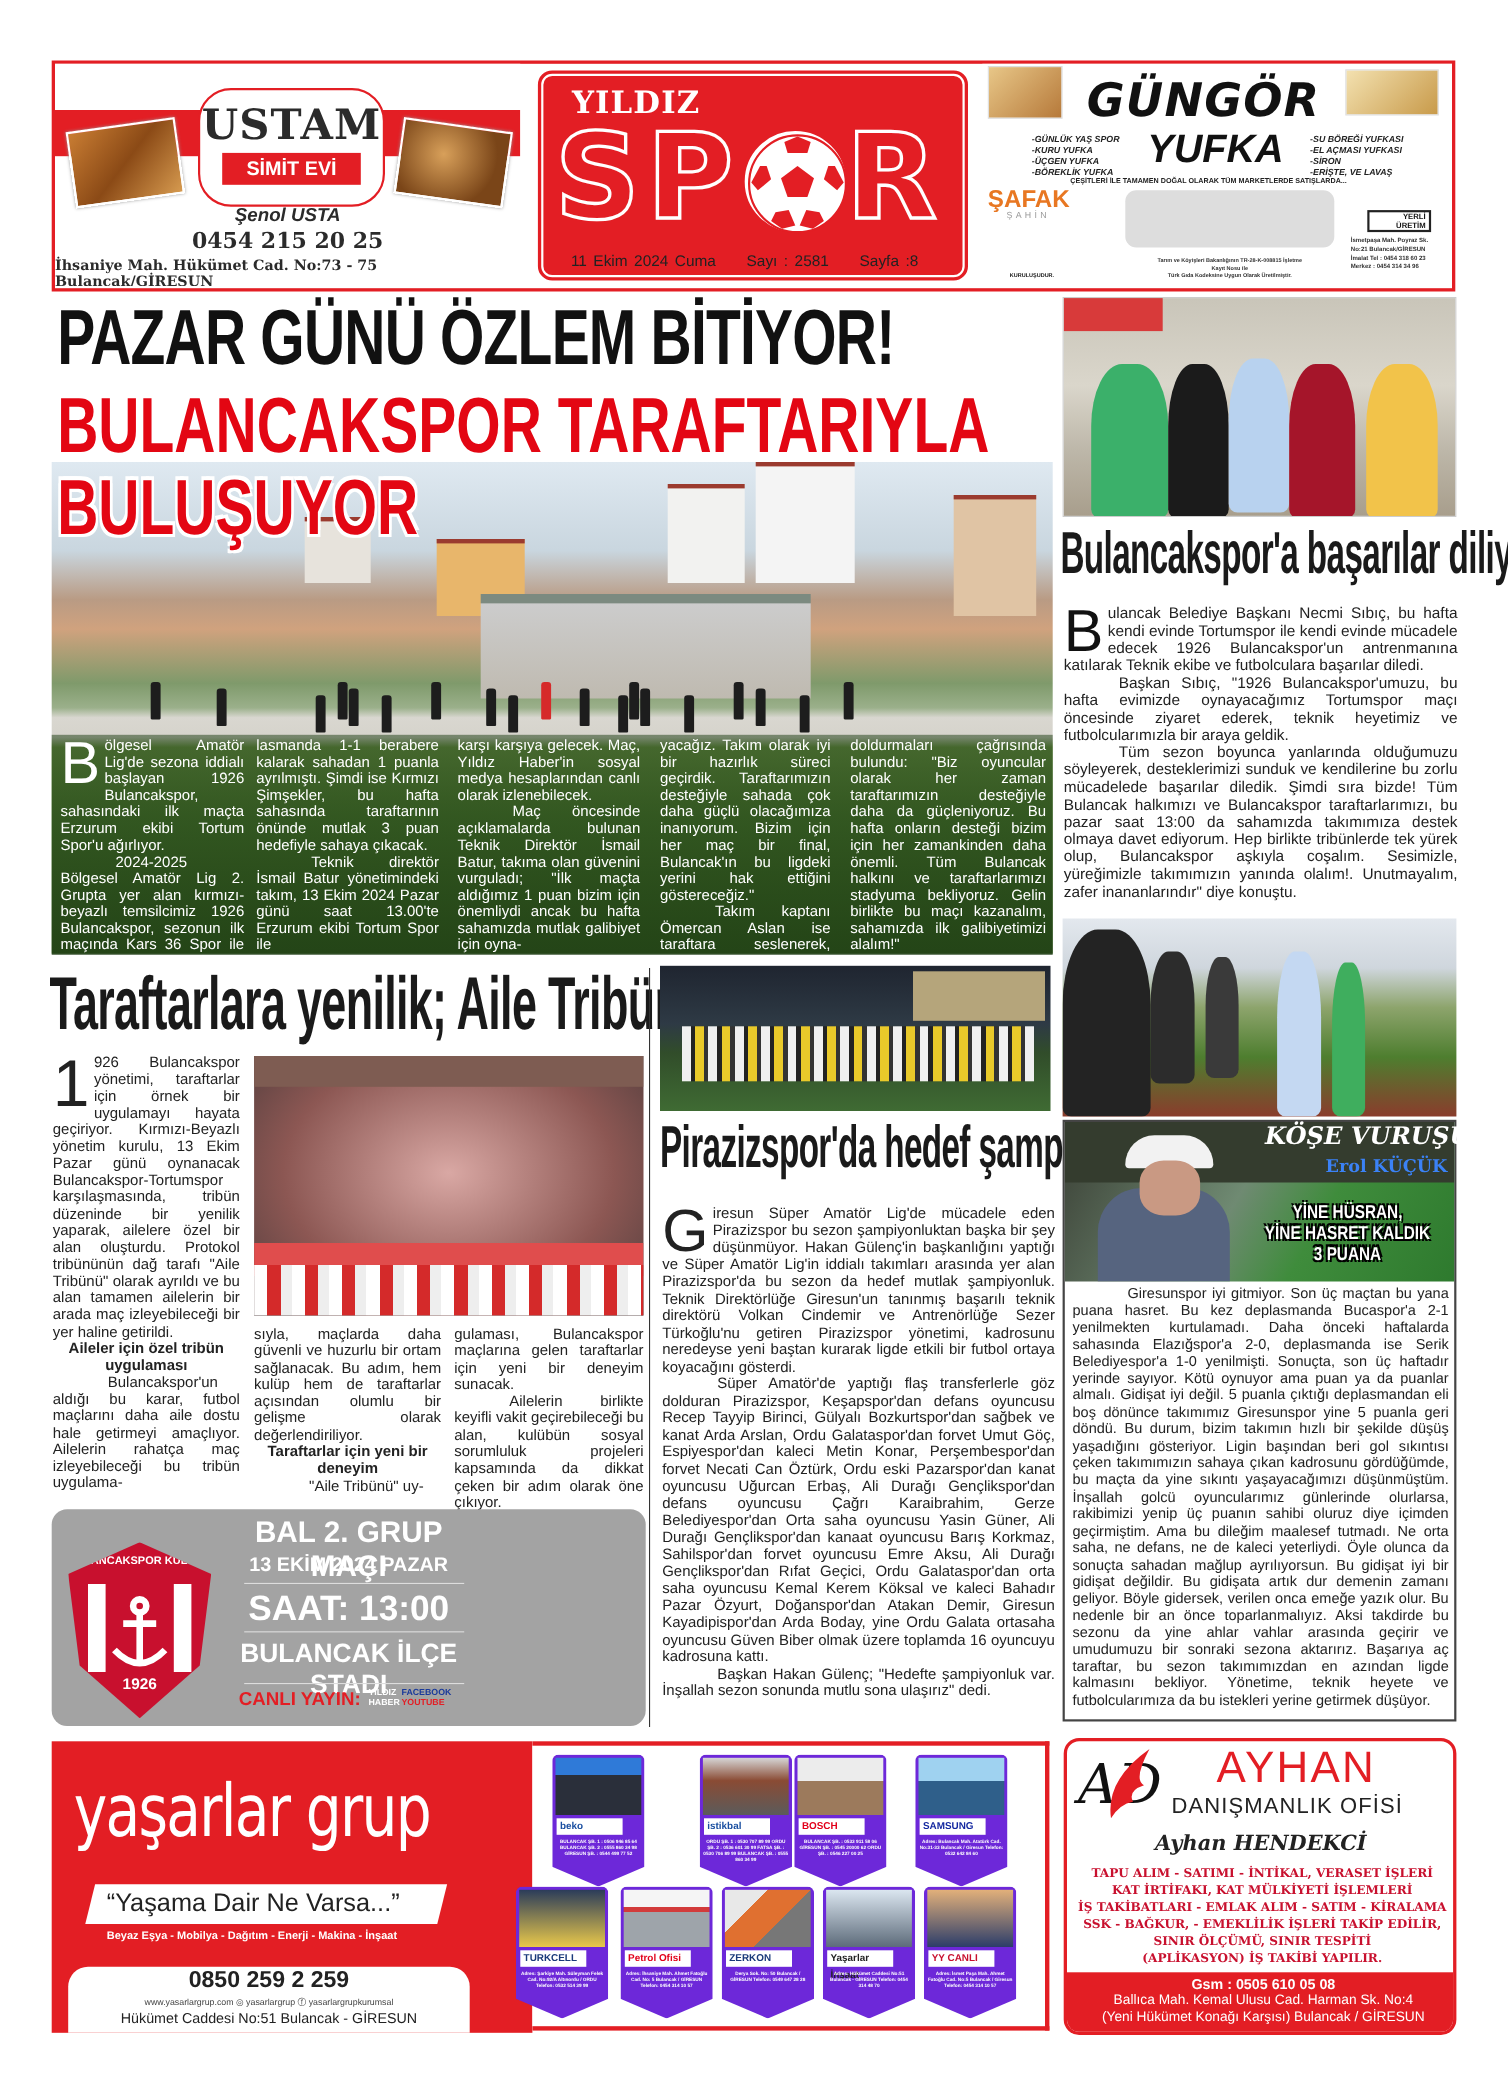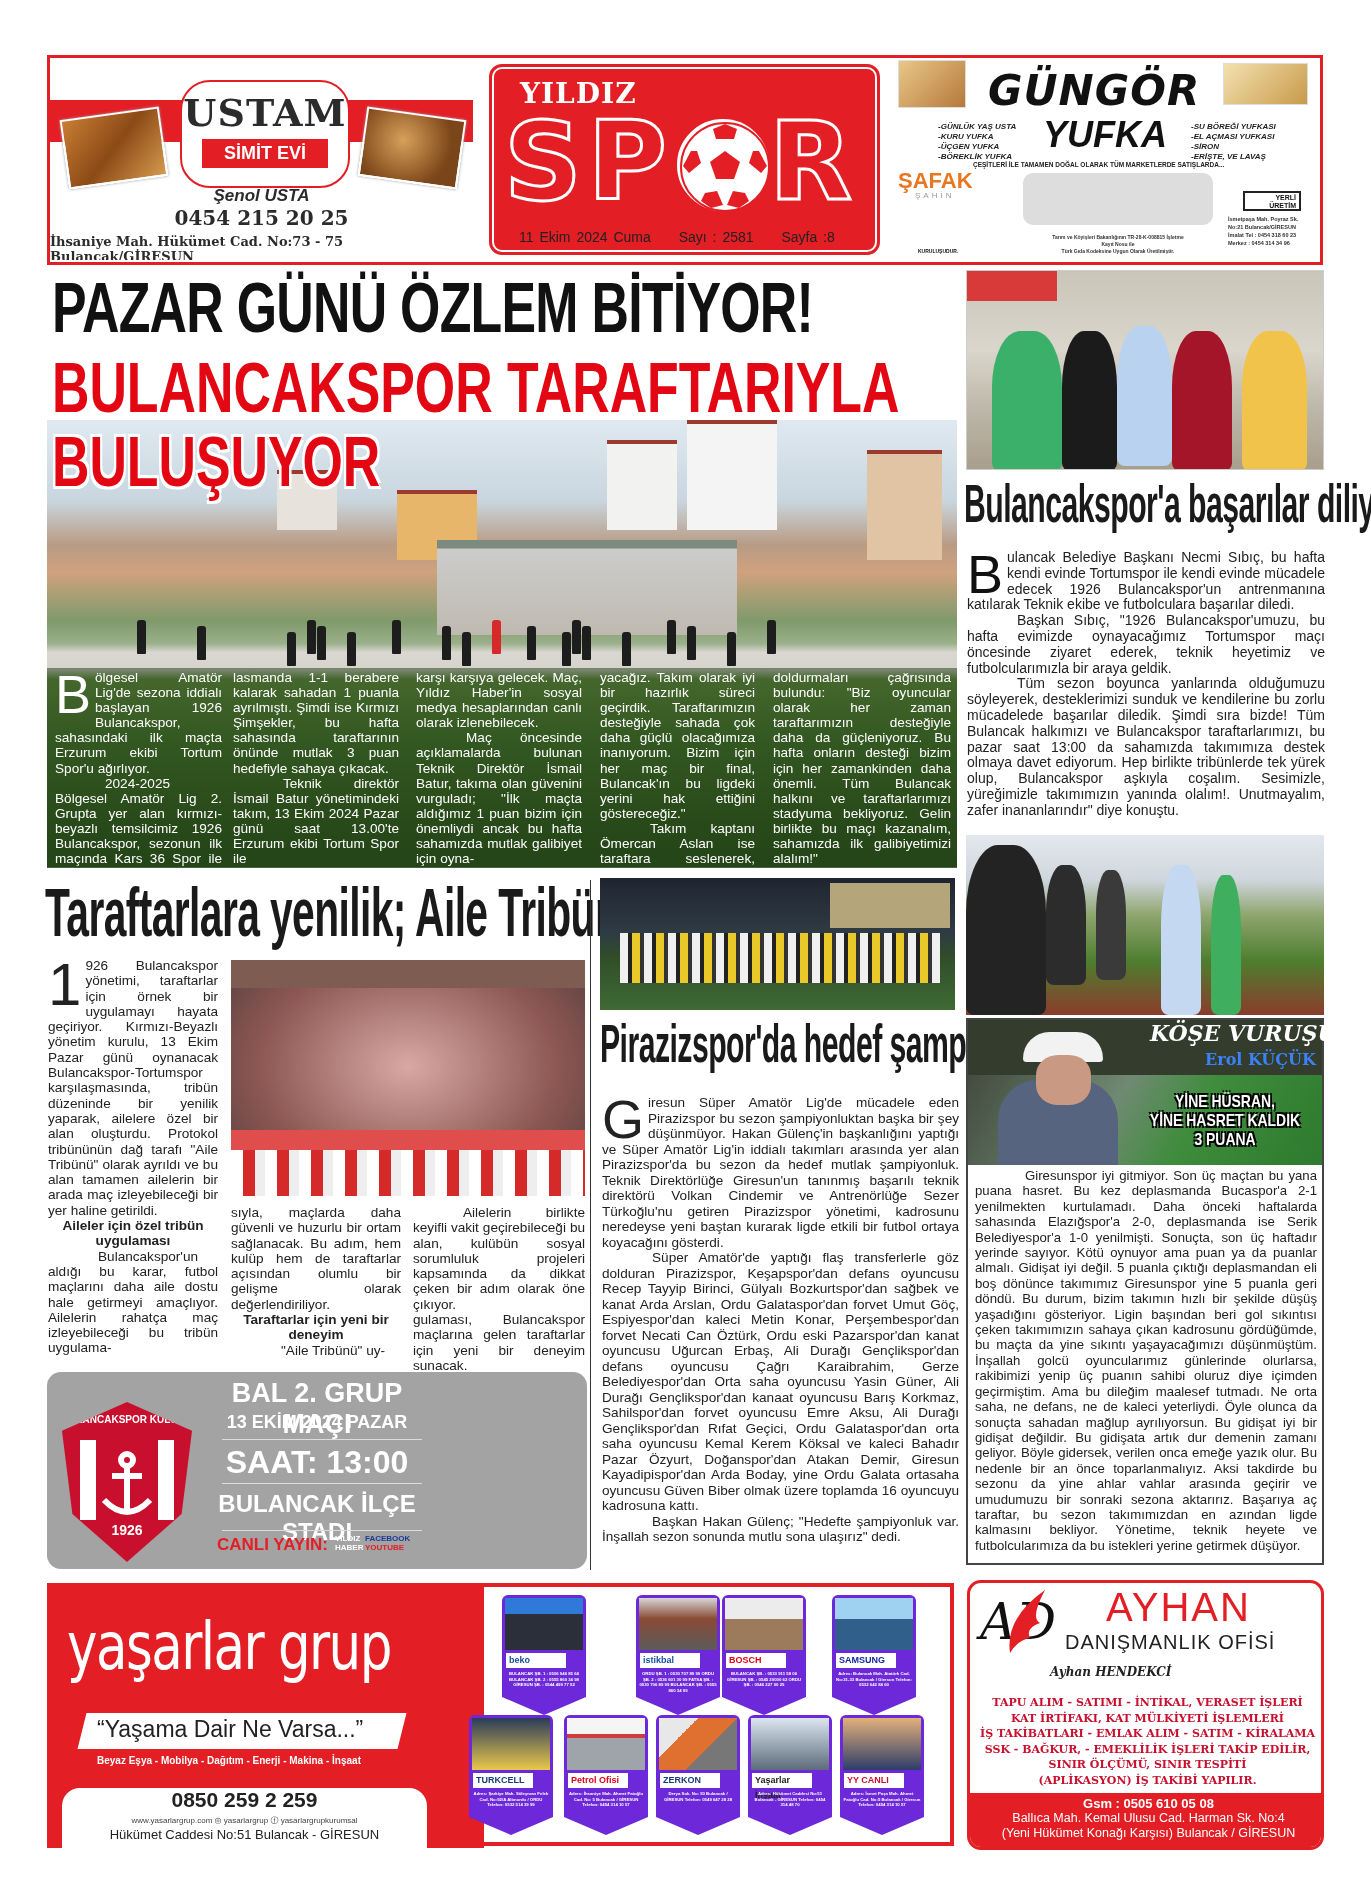--- a/index.html
+++ b/index.html
@@ -94,21 +94,21 @@
 .yas-addr{left:15px;top:244px;width:365px;text-align:center;font-size:13px;color:#222}
 .stores{left:484px;top:1583px;width:470px;height:263px;background:#fff;border:4px solid #e31e24;border-left:none}
 .store{position:absolute;width:84px;height:120px;background:#6d28d9;border-radius:6px;clip-path:polygon(0 0,100% 0,100% 85%,50% 100%,0 85%)}
 .store-img{position:absolute;left:3px;top:3px;width:78px;height:52px}
 .store-logo{position:absolute;left:4px;top:58px;width:60px;height:15px;background:#fff;font-size:9px;font-weight:bold;line-height:15px;padding-left:3px}
 .store-info{position:absolute;left:3px;top:76px;width:78px;color:#fff;font-size:4.3px;font-weight:bold;line-height:5.5px;text-align:center}
 .ayhan{left:967px;top:1580px;width:357px;height:270px;border:3px solid #e31e24;border-radius:14px;overflow:hidden;background:#fff}
 .ay-logo{left:10px;top:10px;font-family:"DejaVu Serif",serif;font-size:50px;color:#111;font-style:italic}
 .ay-name{left:136px;top:2px;font-size:40px;color:#e31e24;letter-spacing:2px}
 .ay-sub{left:95px;top:48px;font-size:20px;color:#222;letter-spacing:1px}
-.ay-person{left:80px;top:82px;font-family:"DejaVu Serif",serif;font-style:italic;font-weight:bold;font-size:12px;color:#222}
+.ay-person{left:80px;top:82px;font-family:"DejaVu Serif",serif;font-style:italic;font-weight:bold;font-size:19px;color:#222}
 .ay-svc{left:5px;top:112px;width:345px;text-align:center;font-family:"DejaVu Serif",serif;font-weight:bold;font-size:11px;line-height:15.5px;color:#c8102e}
 .ay-foot{left:0;top:210px;width:357px;height:60px;background:#e31e24;color:#fff;text-align:center;font-size:12.5px;line-height:15px;padding-top:3px}
 .ay-foot .gsm{font-weight:bold;font-size:13px}
 </style>
 </head>
 <body>
 
 <div class="abs hdr"></div>
 
 <div class="abs ad-ustam">
@@ -144,21 +144,21 @@
     <span>Sayfa :8</span>
   </div>
 </div>
 
 <div class="abs ad-gungor">
   <div class="abs g-img" style="left:5px;top:2px;width:68px;height:48px"></div>
   <div class="abs g-img" style="left:330px;top:5px;width:85px;height:42px;background:linear-gradient(135deg,#f3e1b0,#c89a4a)"></div>
   <div class="abs g-title">GÜNGÖR</div>
   <div class="abs g-title2">YUFKA</div>
   <div class="abs g-list" style="left:45px;top:64px">
-    <div>-GÜNLÜK YAŞ USTA</div>
+    <div>-GÜNLÜK YAŞ SPOR</div>
     <div>-KURU YUFKA</div>
     <div>-ÜÇGEN YUFKA</div>
     <div>-BÖREKLİK YUFKA</div>
   </div>
   <div class="abs g-list" style="left:298px;top:64px">
     <div>-SU BÖREĞİ YUFKASI</div>
     <div>-EL AÇMASI YUFKASI</div>
     <div>-SİRON</div>
     <div>-ERİŞTE, VE LAVAŞ</div>
   </div>
@@ -272,22 +272,22 @@
   <div class="abs" style="left:0;top:0;width:354px;height:28px;background:#7e5c52"></div>
   <div class="abs" style="left:0;top:170px;width:354px;height:30px;background:#e04d4d"></div>
   <div class="abs" style="left:0;top:190px;width:354px;height:46px;background:repeating-linear-gradient(90deg,#fff 0 12px,#d42a2a 12px 24px,#eee 24px 34px)"></div>
 </div>
 <div class="abs tr-body2" style="text-align:justify">
   <p>sıyla, maçlarda daha güvenli ve huzurlu bir ortam sağlanacak. Bu adım, hem kulüp hem de taraftarlar açısından olumlu bir gelişme olarak değerlendiriliyor.</p>
   <p class="sub-h">Taraftarlar için yeni bir deneyim</p>
   <p style="text-indent:50px">"Aile Tribünü" uy-</p>
 </div>
 <div class="abs tr-body3" style="text-align:justify">
+  <p>gulaması, Bulancakspor maçlarına gelen taraftarlar için yeni bir deneyim sunacak.</p>
   <p style="text-indent:50px">Ailelerin birlikte keyifli vakit geçirebileceği bu alan, kulübün sosyal sorumluluk projeleri kapsamında da dikkat çeken bir adım olarak öne çıkıyor.</p>
-  <p>gulaması, Bulancakspor maçlarına gelen taraftarlar için yeni bir deneyim sunacak.</p>
 </div>
 
 <div class="abs match">
   <div class="abs badge-b">
     <svg width="130" height="160" viewBox="0 0 130 160" style="position:absolute;left:0;top:0">
       <rect x="18" y="38" width="16" height="80" fill="#fff"></rect>
       <rect x="96" y="38" width="16" height="80" fill="#fff"></rect>
       <g stroke="#fff" stroke-width="6" fill="none">
           <circle cx="65" cy="58" r="6"></circle>
           <line x1="65" y1="64" x2="65" y2="112"></line>

